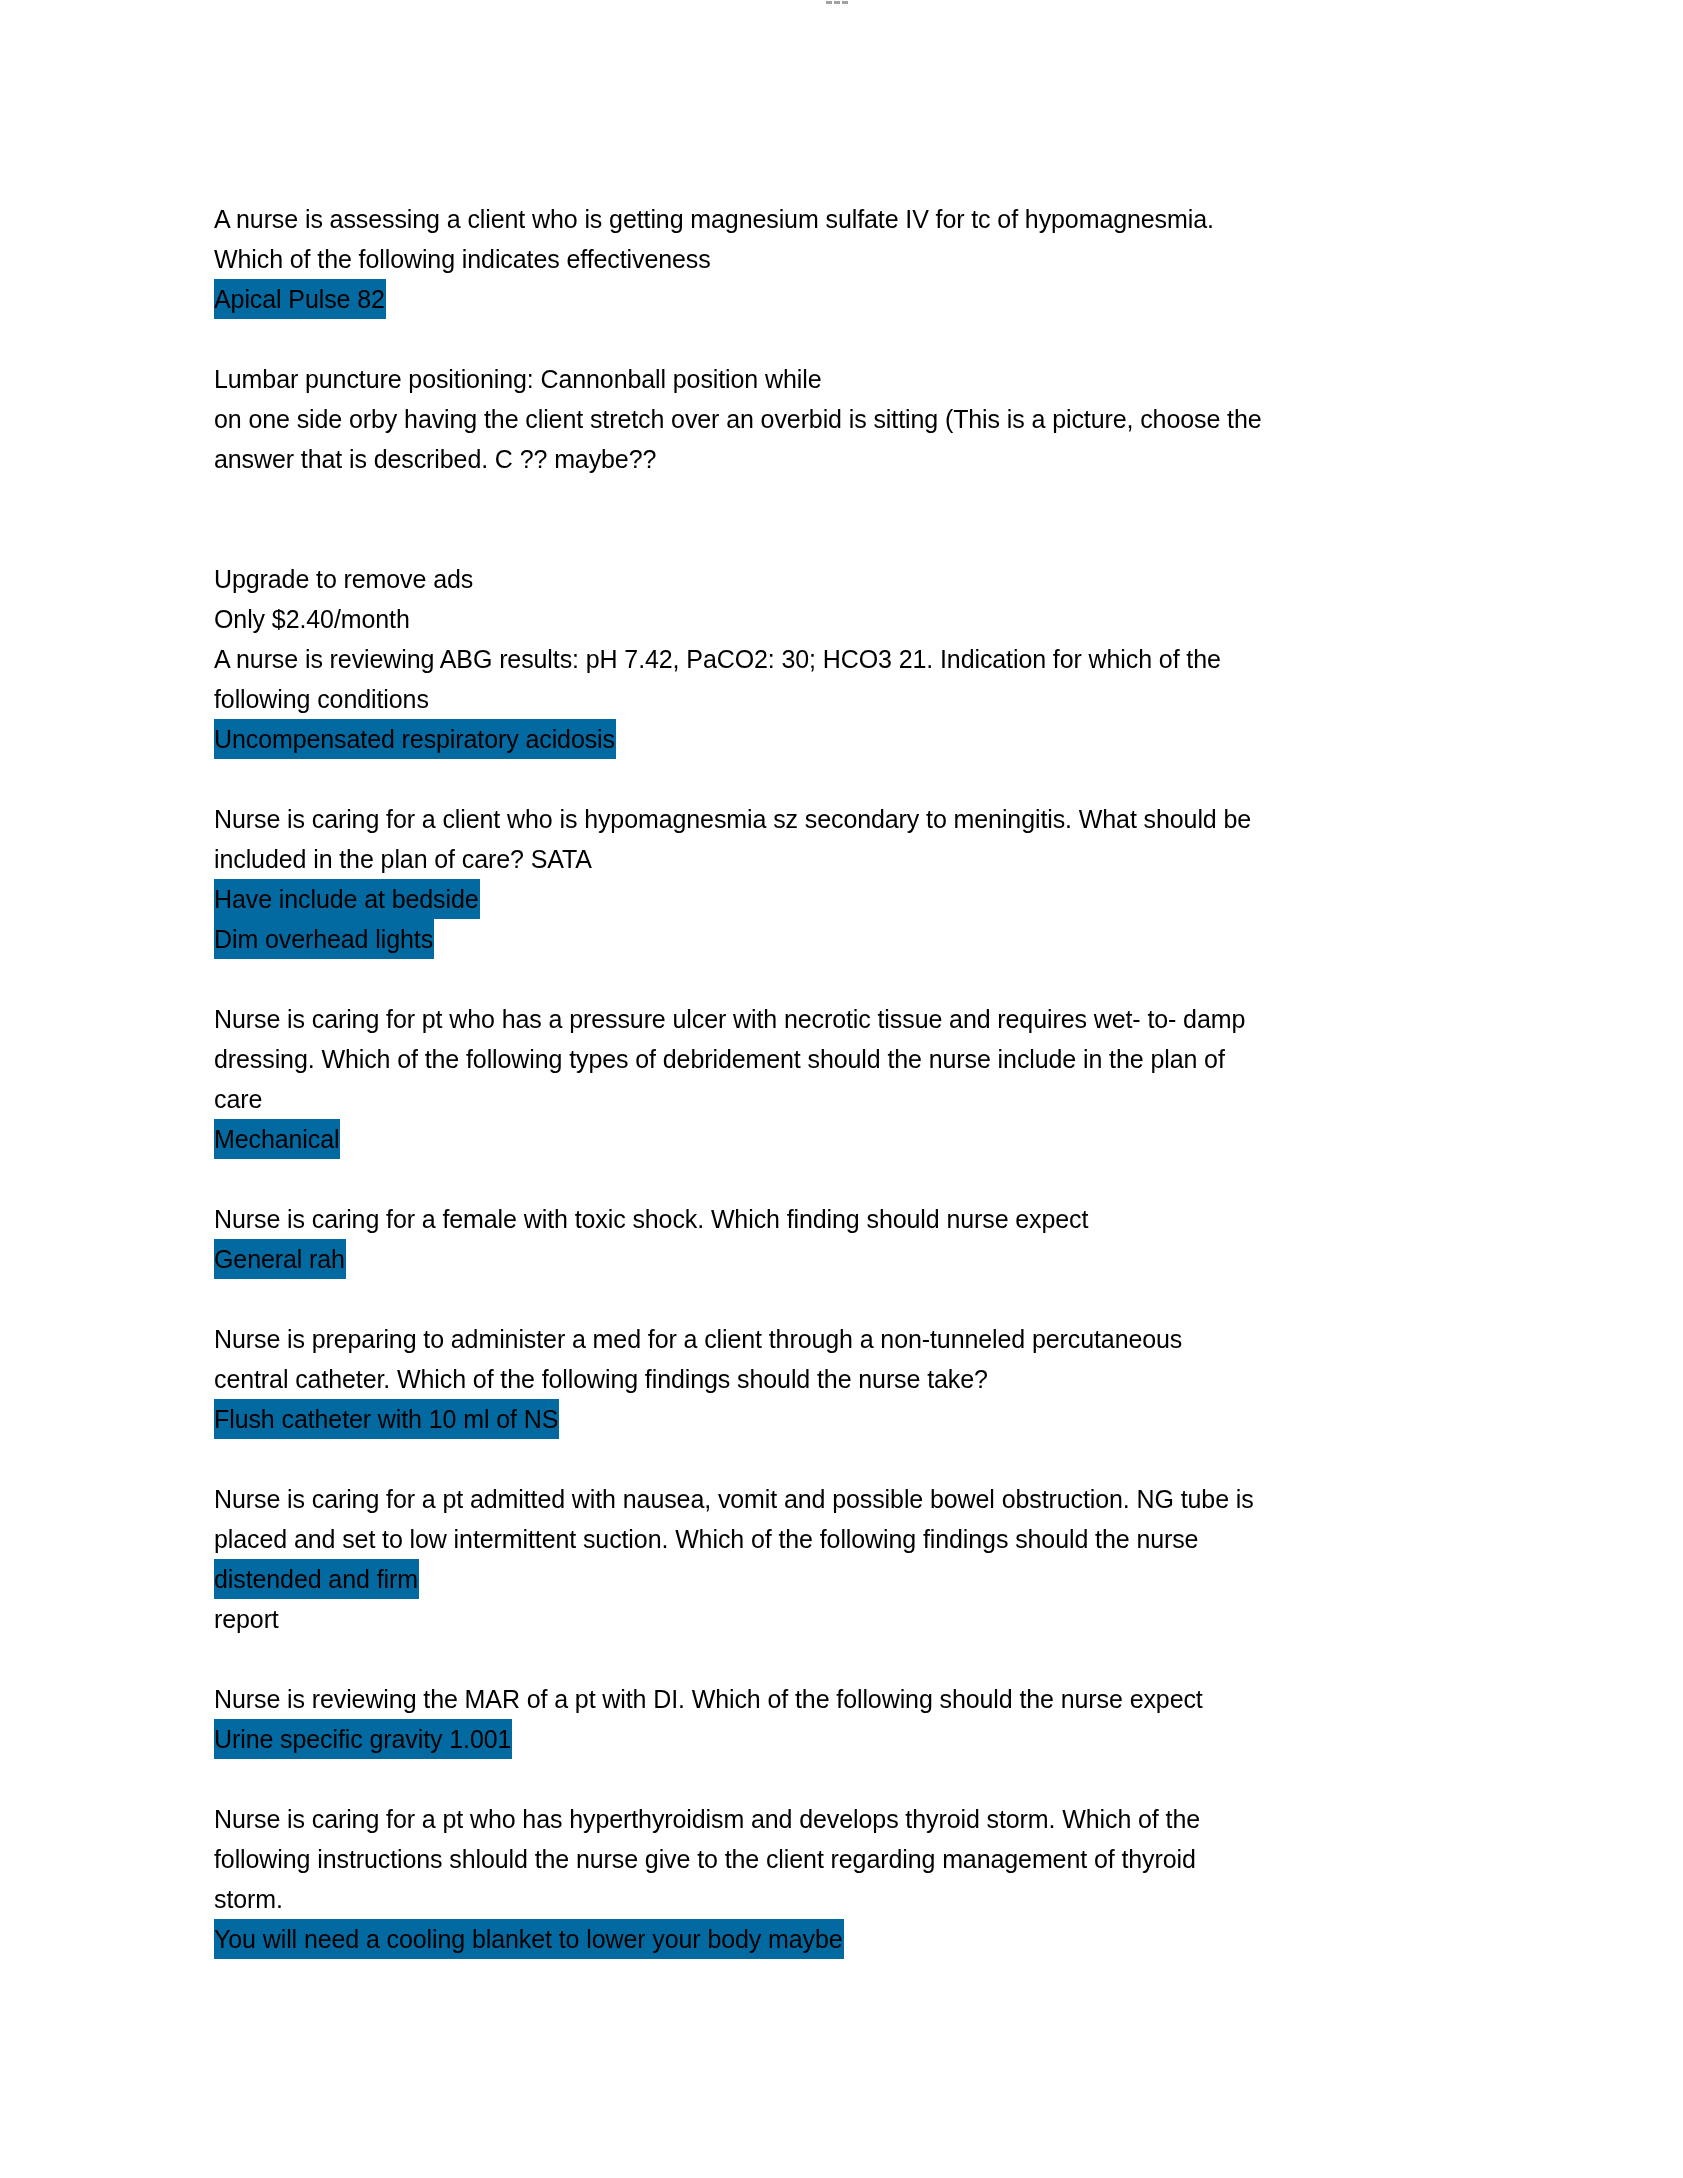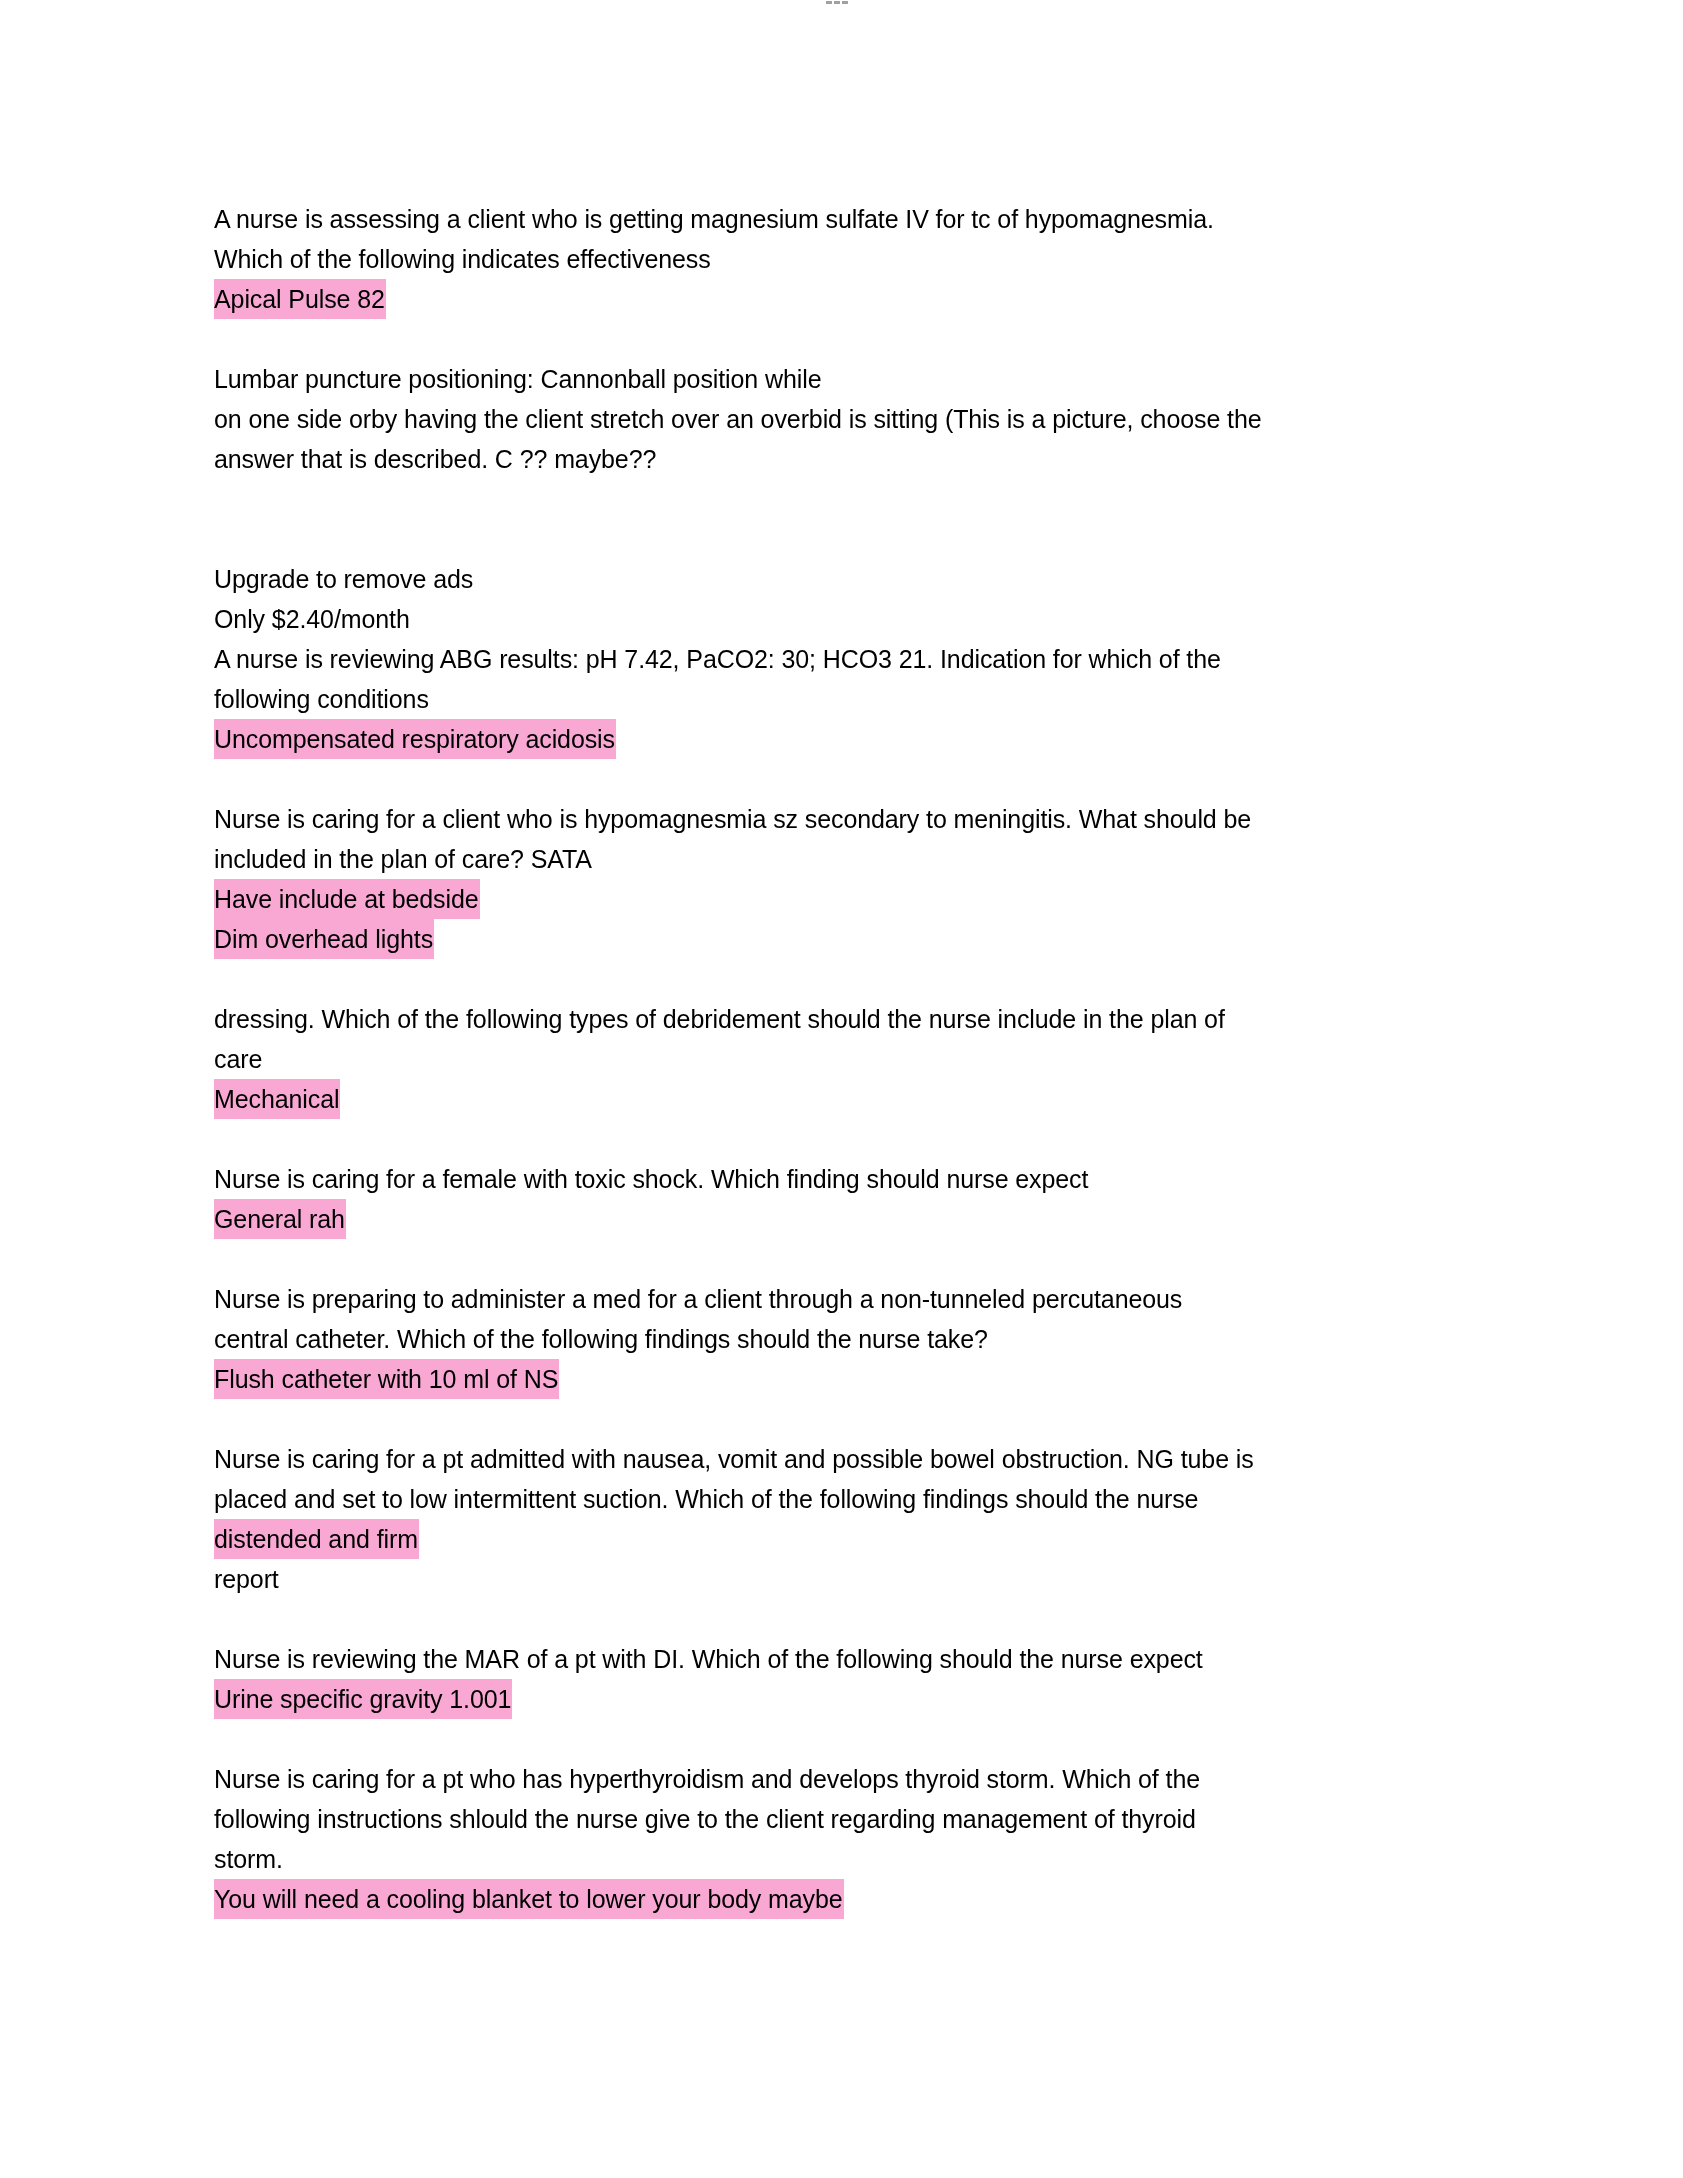--- a/index.html
+++ b/index.html
@@ -36,21 +36,21 @@
       font-size: 25px;
       letter-spacing: -0.1px;
       white-space: nowrap;
       box-sizing: border-box;
     }
     .line .txt {
       display: inline-block;
       padding-right: 1px;
     }
     .line.answer .txt {
-      background: #f9a8d4;
+      background: #0369a1;
     }
     .line.blank { }
   </style>
 </head>
 <body>
 
 <div class="top-mark"></div>
 
 <div class="page-body">
 
@@ -83,20 +83,21 @@
 
   <div>
     <div class="line"><span class="txt">Nurse is caring for a client who is hypomagnesmia sz secondary to meningitis. What should be</span></div>
     <div class="line"><span class="txt">included in the plan of care? SATA</span></div>
     <div class="line answer"><span class="txt">Have include at bedside</span></div>
     <div class="line answer"><span class="txt">Dim overhead lights</span></div>
   </div>
   <div class="line blank"></div>
 
   <div>
+    <div class="line"><span class="txt">Nurse is caring for pt who has a pressure ulcer with necrotic tissue and requires wet- to- damp</span></div>
     <div class="line"><span class="txt">dressing. Which of the following types of debridement should the nurse include in the plan of</span></div>
     <div class="line"><span class="txt">care</span></div>
     <div class="line answer"><span class="txt">Mechanical</span></div>
   </div>
   <div class="line blank"></div>
 
   <div>
     <div class="line"><span class="txt">Nurse is caring for a female with toxic shock. Which finding should nurse expect</span></div>
     <div class="line answer"><span class="txt">General rah</span></div>
   </div>

